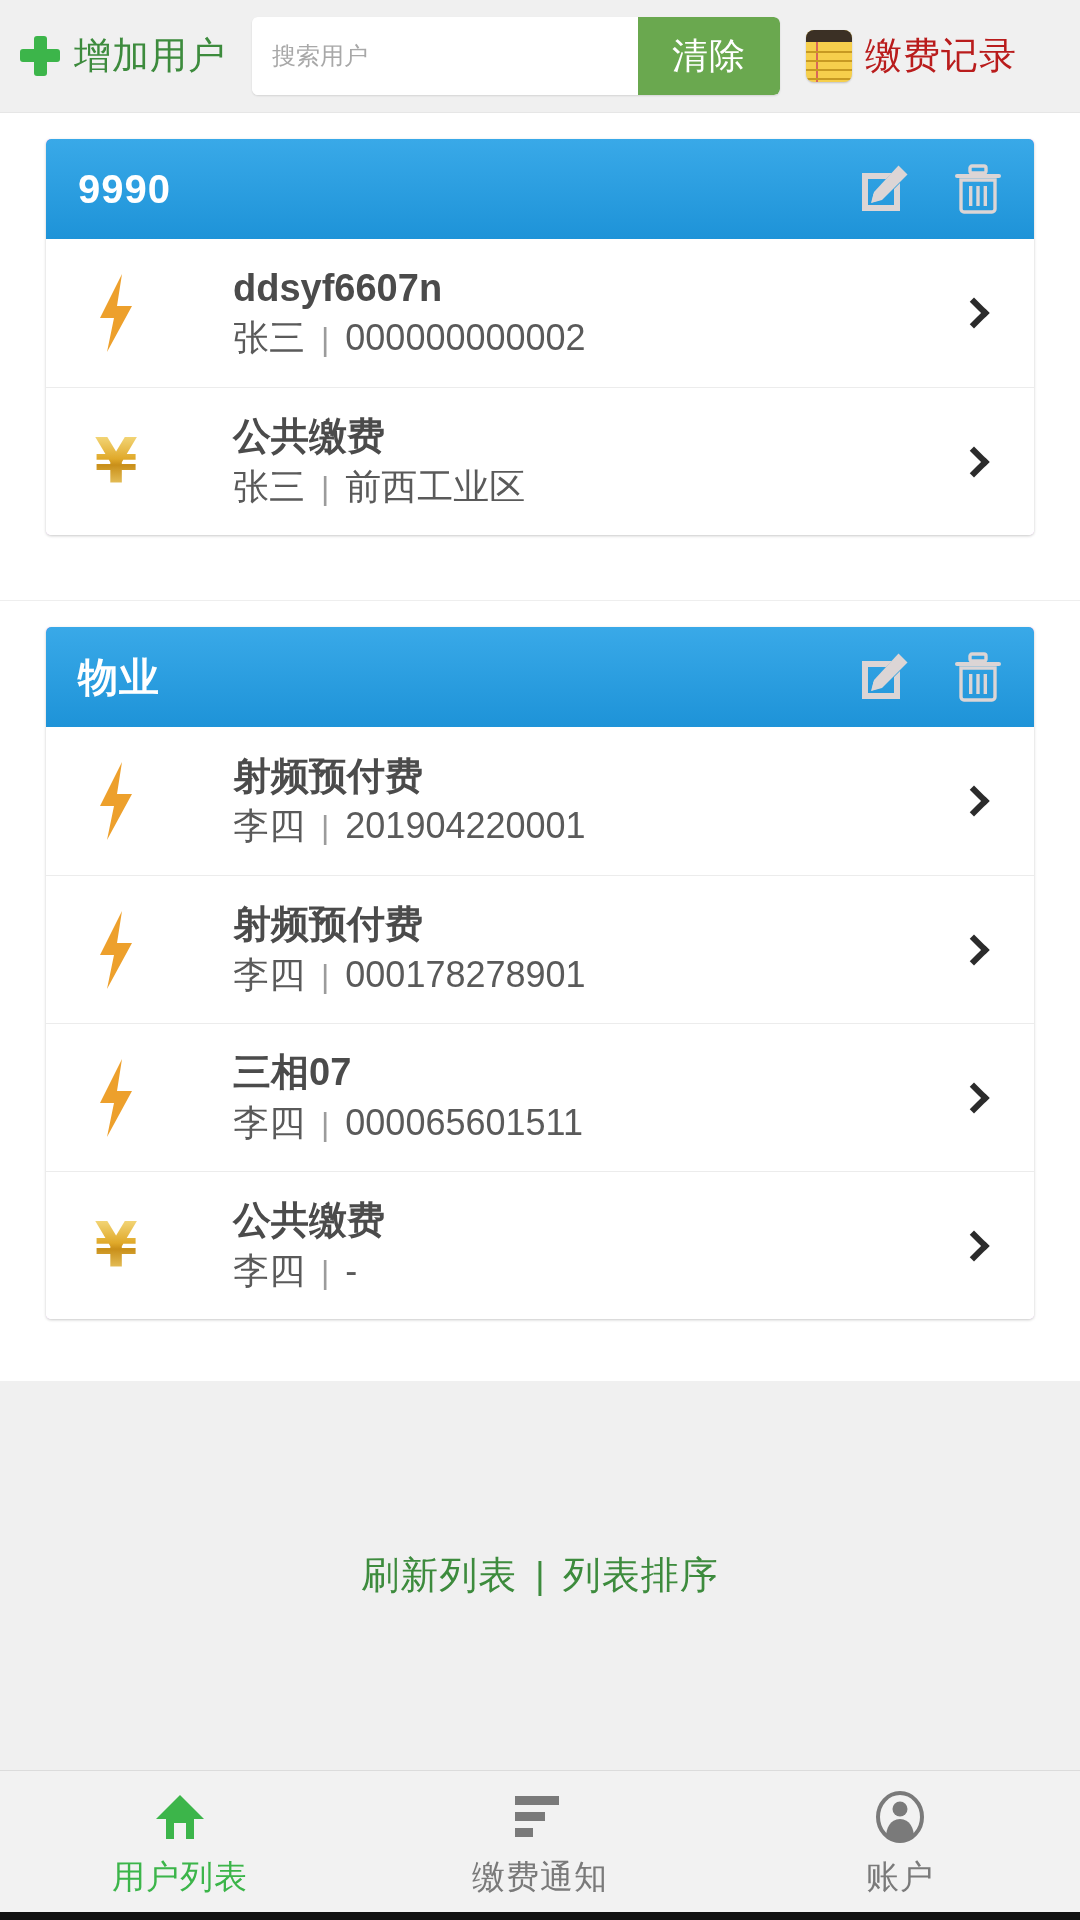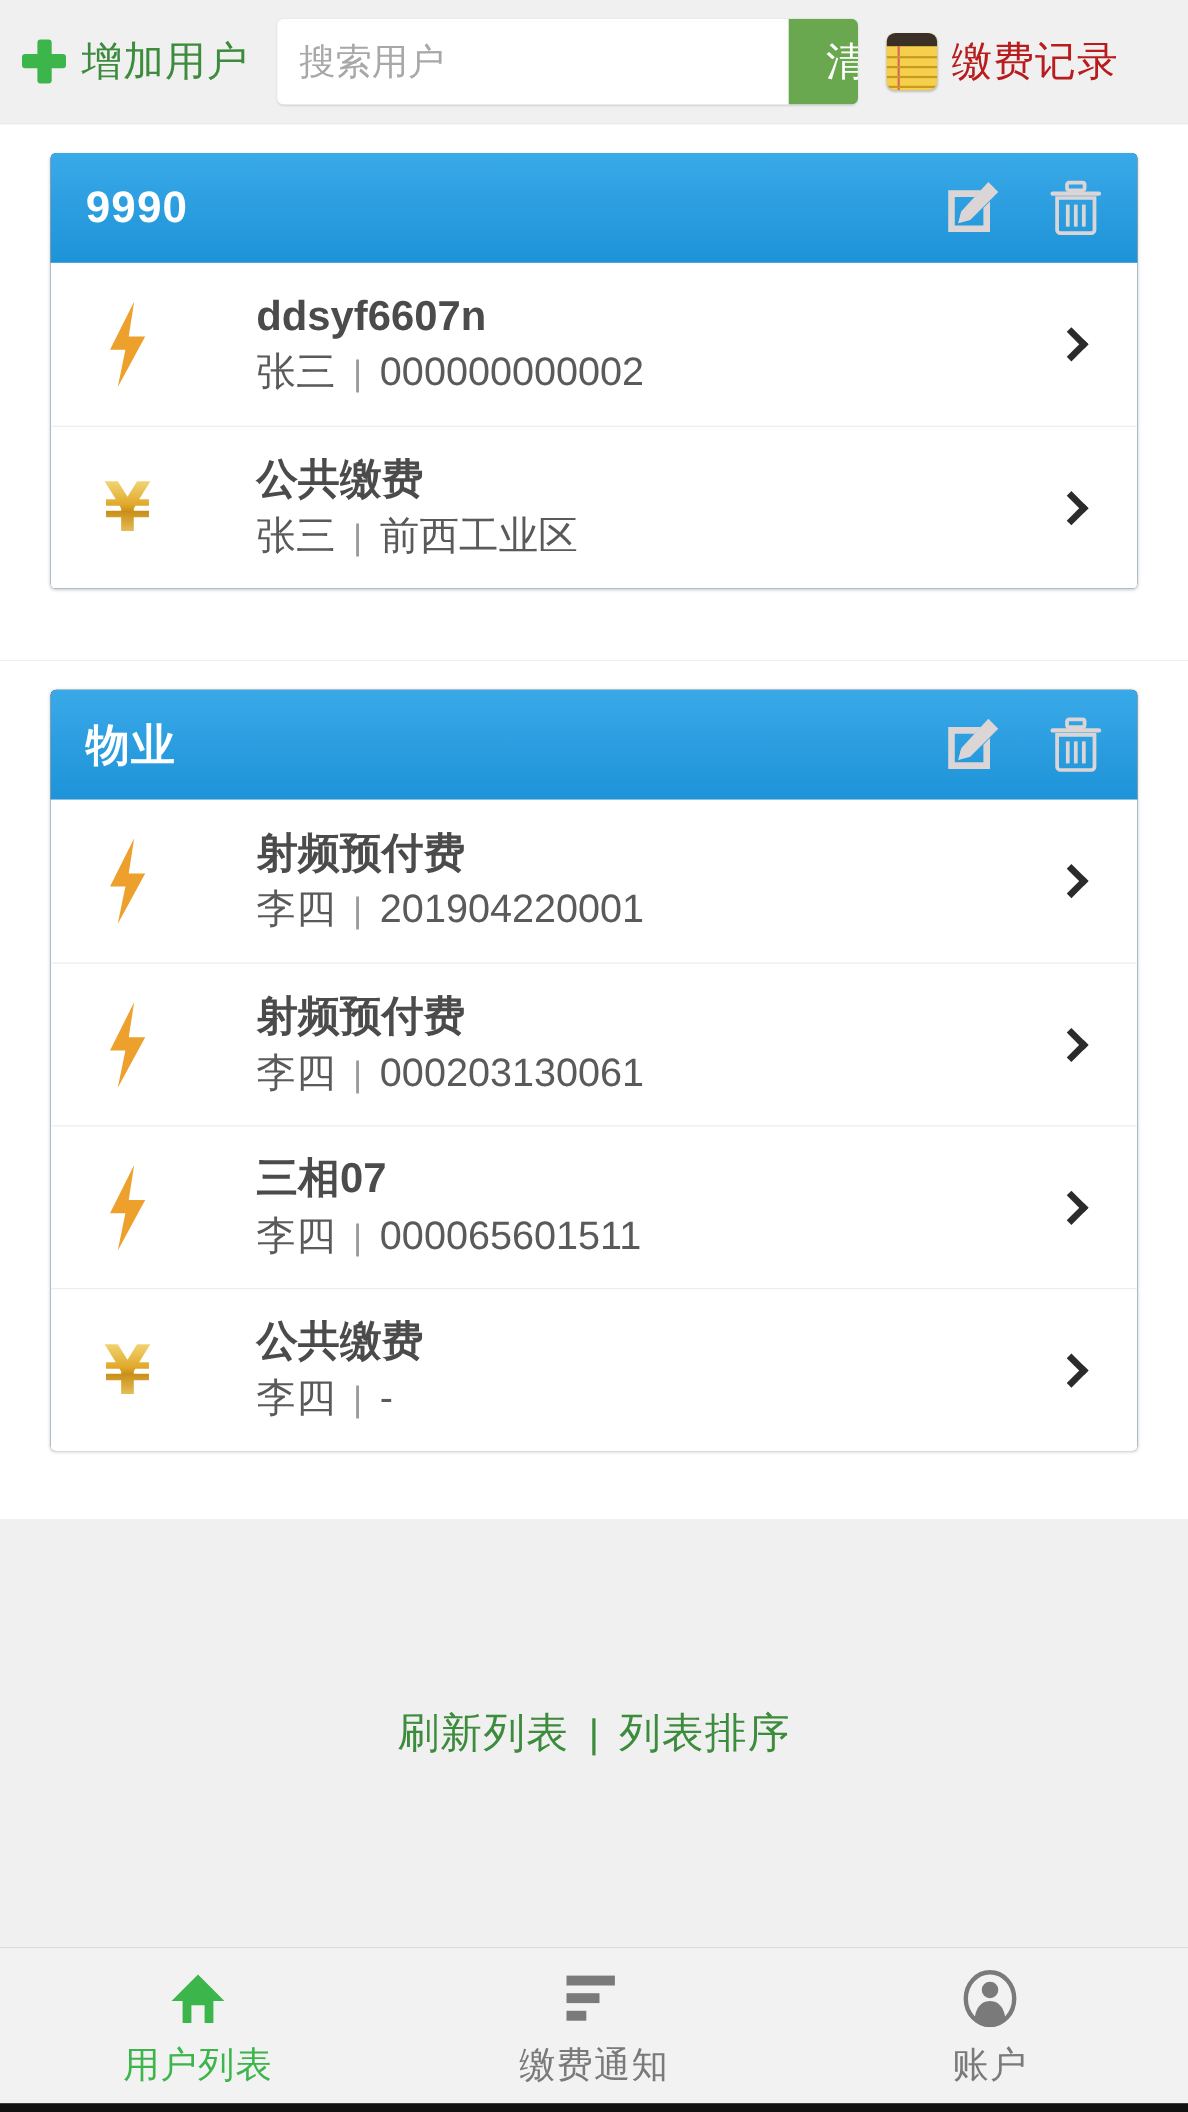--- a/index.html
+++ b/index.html
@@ -70,21 +70,21 @@
     max-width: 528px;
     border-radius: 6px;
     overflow: hidden;
     box-shadow: 0 1px 2px rgba(0,0,0,0.12);
   }
   .search-input {
     flex: 1 1 auto;
     border: none;
     outline: none;
     background: #ffffff;
-    font-size: 33px;
+    font-size: 24px;
     color: #333;
     padding: 0 20px;
     font-family: "Liberation Sans", sans-serif;
   }
   .search-input::placeholder { color: #a8a8a8; }
   .clear-button {
     flex: 0 0 142px;
     background: #6aa84f;
     color: #ffffff;
     border: none;
@@ -139,21 +139,21 @@
     border-top: 1px solid #e6e6e6;
     overflow: hidden;
     display: flex;
     flex-direction: column;
   }
 
   .card {
     margin: 26px 46px 0 46px;
     border-radius: 5px;
     box-shadow: 0 1px 3px rgba(0,0,0,0.22);
-    background: #0c4a6e;
+    background: #f0abfc;
     overflow: hidden;
   }
 
   .card-header {
     height: 100px;
     background: linear-gradient(#39a9e8, #1e93d8);
     display: flex;
     align-items: center;
     padding: 0 30px 0 32px;
     border-radius: 5px 5px 0 0;
@@ -457,21 +457,21 @@
           <div class="row-icon">
             <svg class="bolt" viewBox="0 0 44 78" aria-hidden="true">
               <path d="M28 0 L6 44 H20 L13 78 L38 32 H23 Z" fill="#eda02c"></path>
             </svg>
           </div>
           <div class="row-text">
             <div class="row-title">射频预付费</div>
             <div class="row-sub">
               <span>李四</span>
               <span class="sep">|</span>
-              <span>000203130061</span>
+              <span>000178278901</span>
             </div>
           </div>
           <div class="row-chevron">
               <span class="chev"></span>
             </div>
         </div>
 
         <div class="meter-row">
           <div class="row-icon">
             <svg class="bolt" viewBox="0 0 44 78" aria-hidden="true">

